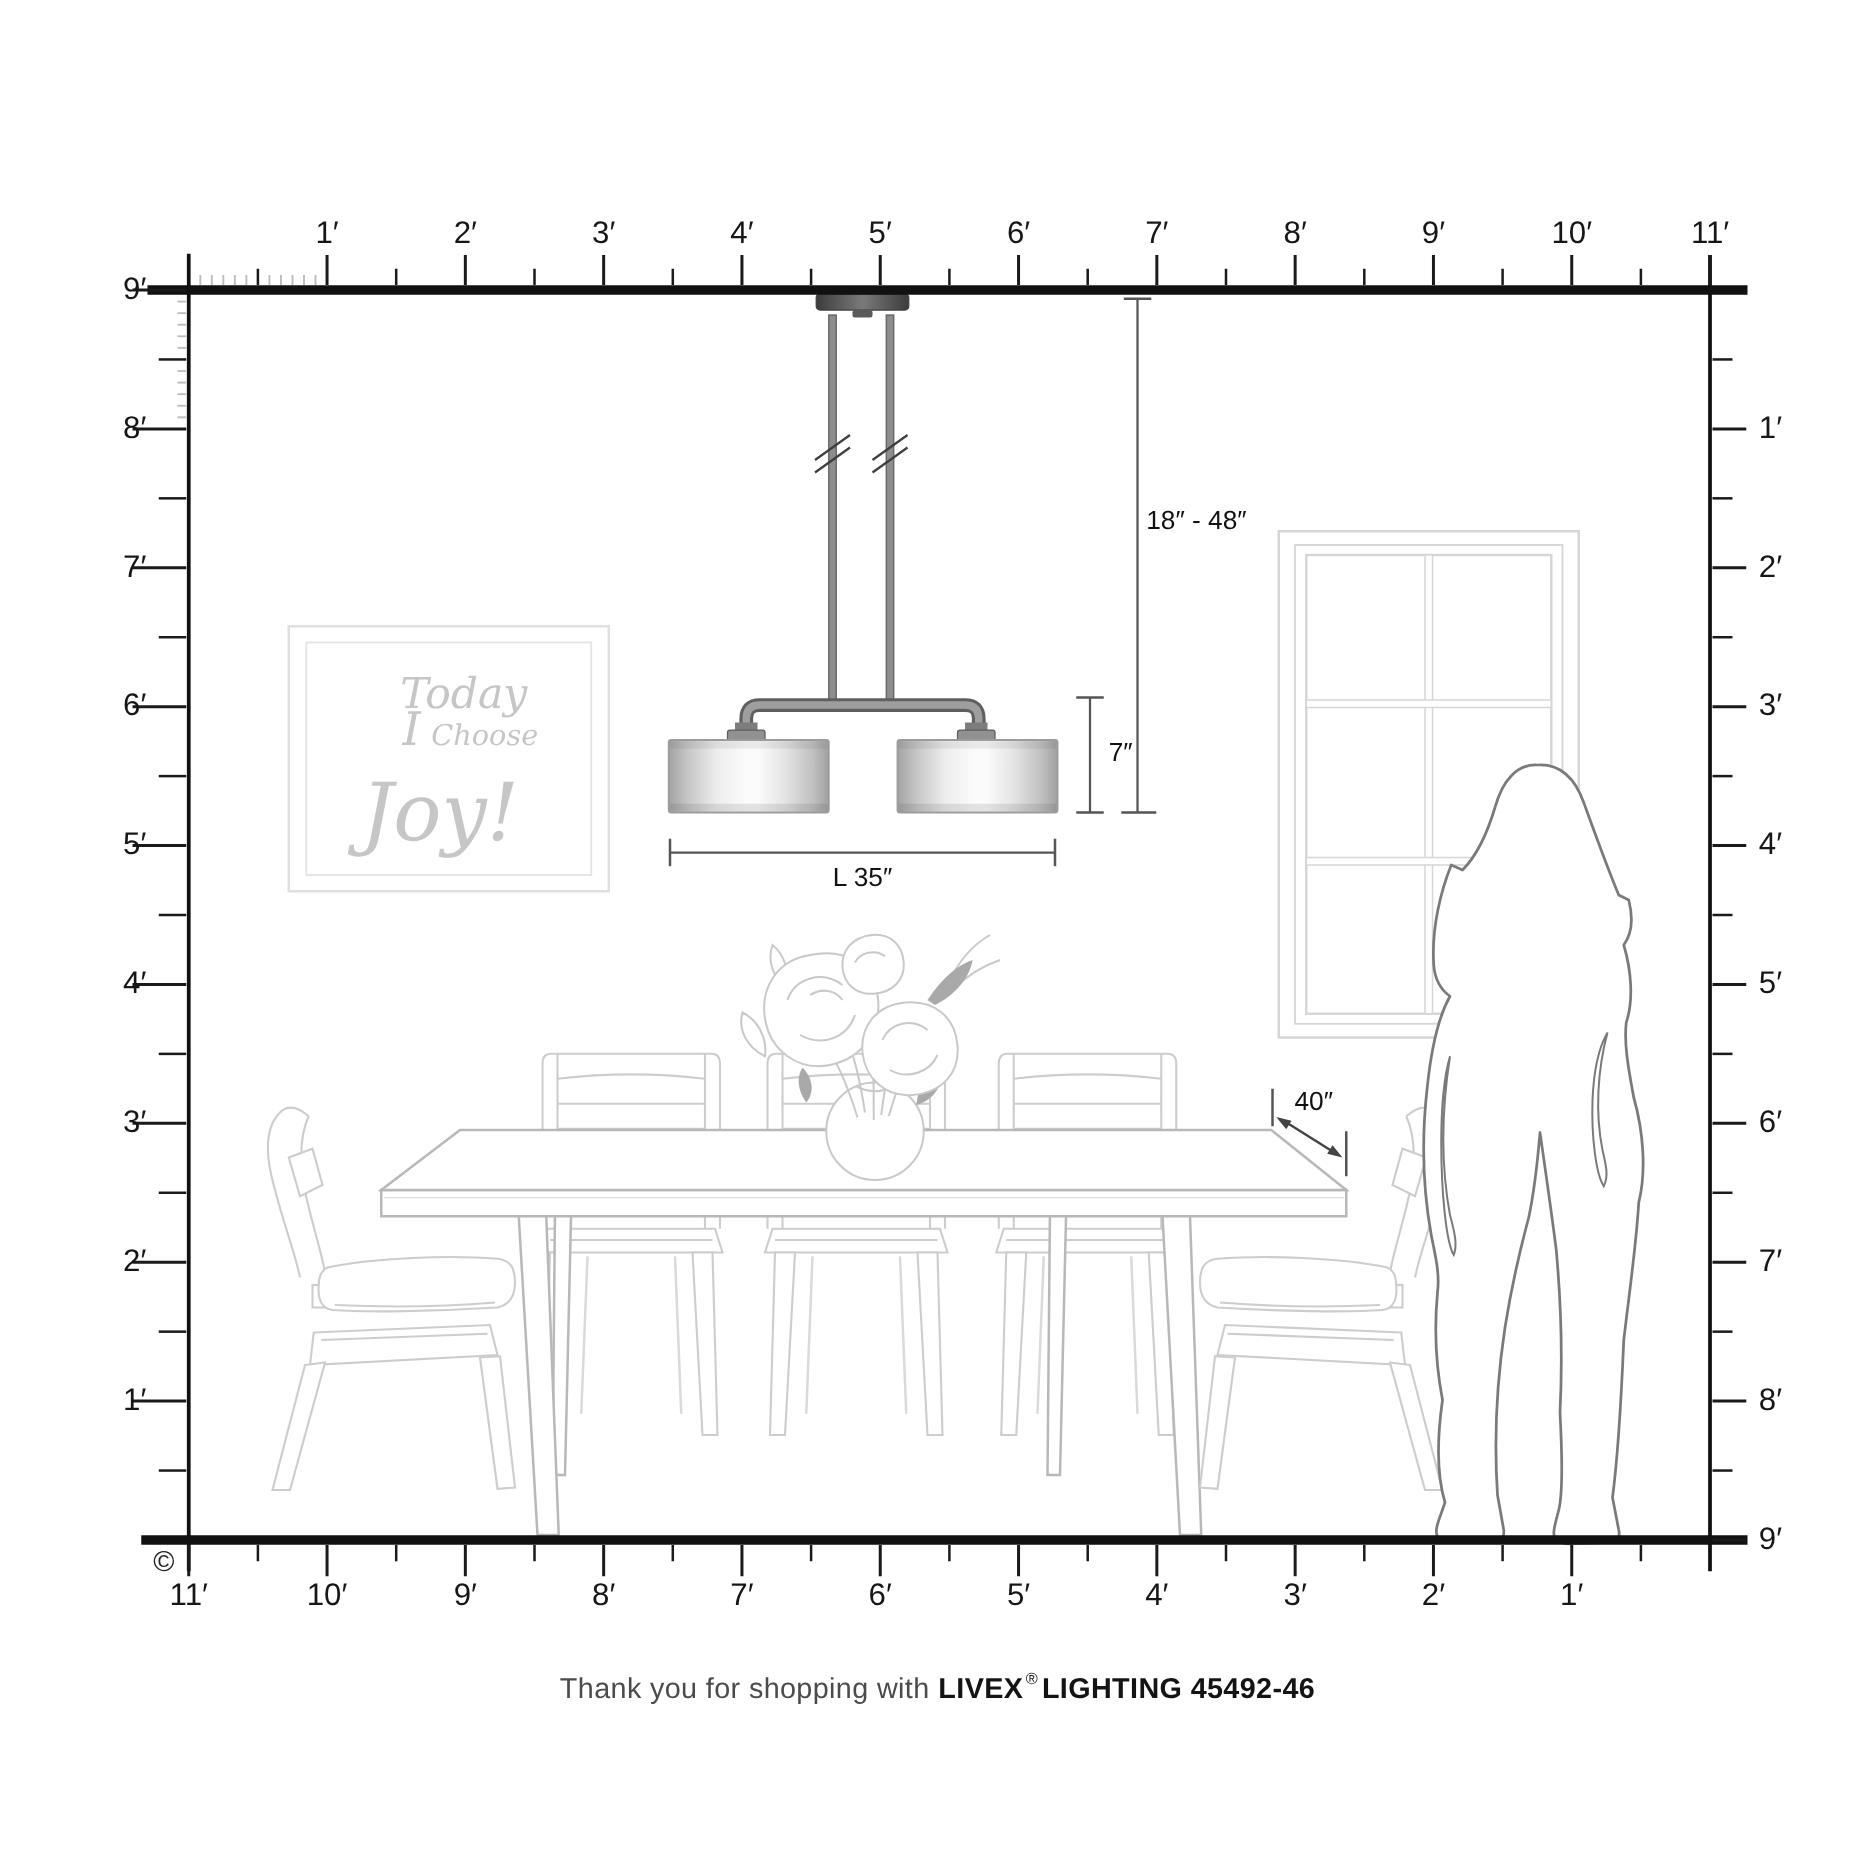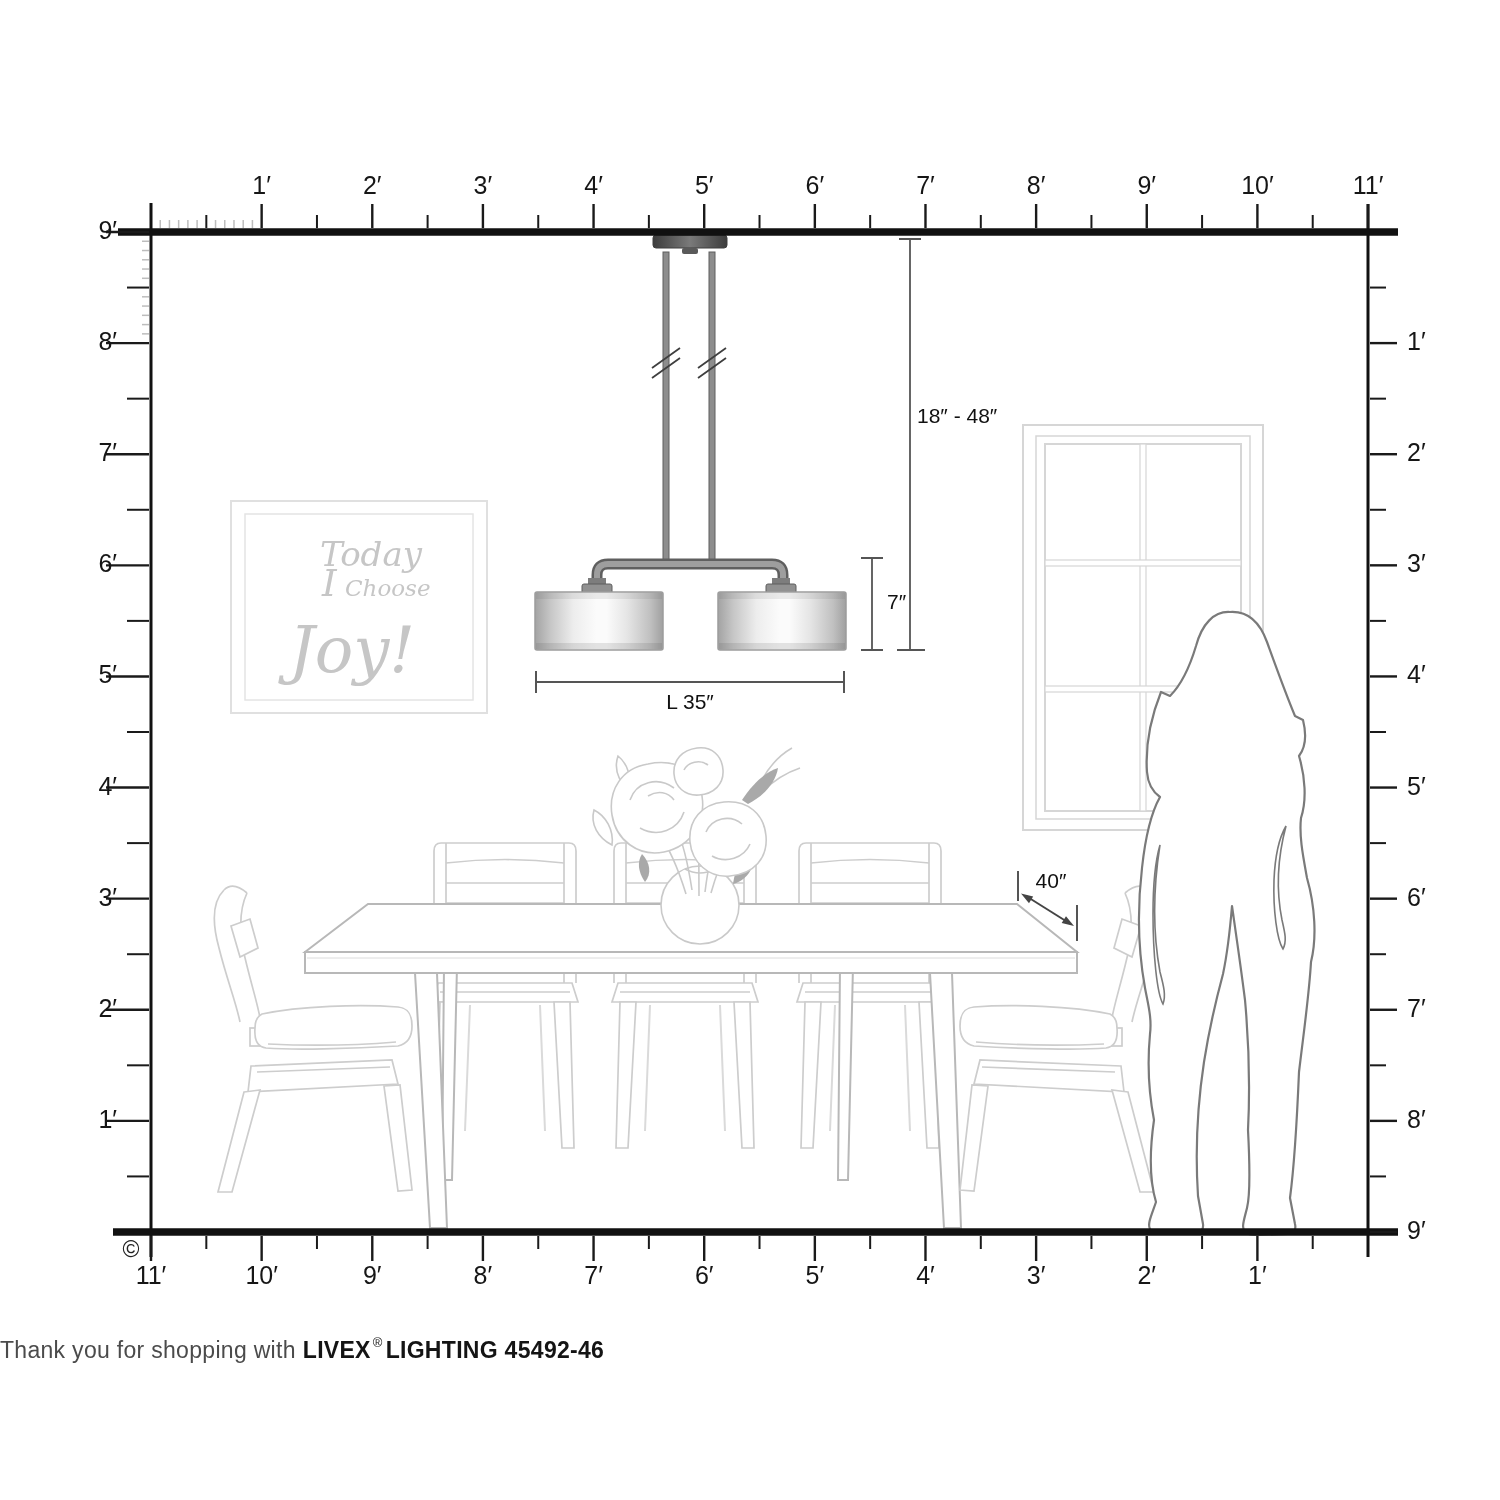--- a/index.html
+++ b/index.html
@@ -27,21 +27,21 @@
   .per {stroke:#7a7a7a;stroke-width:2.2;fill:#fff;stroke-linejoin:round;}
   .per2{stroke:#7a7a7a;stroke-width:1.6;fill:#fff;}
   
   .rod {fill:#8d8d8d;stroke:#5e5e5e;stroke-width:1;}
   .brk {stroke:#3f3f3f;stroke-width:1.8;}
   
   .dim {stroke:#555;stroke-width:1.8;fill:none;}
   .dimb{stroke:#555;stroke-width:2;}
   .dimT{font:21px "Liberation Sans","DejaVu Sans",sans-serif;fill:#111;}
   
-  .caption{position:absolute;left:0;top:1337px;width:100%;text-align:left;
+  .caption{position:absolute;left:0;top:1337px;width:100%;text-align:center;
            font-size:23px;color:#4b4b4b;letter-spacing:.3px;}
   .caption b{color:#141414;font-weight:bold;}
   .caption .brand{margin-left:7px;}
   .caption sup{font-size:13px;position:relative;top:-2px;margin:0 3px 0 2px;color:#141414;}
 </style>
 </head>
 <body>
 
 <div class="stage">
 <svg width="1500" height="1500" viewBox="0 0 1500 1500" xmlns="http://www.w3.org/2000/svg">

